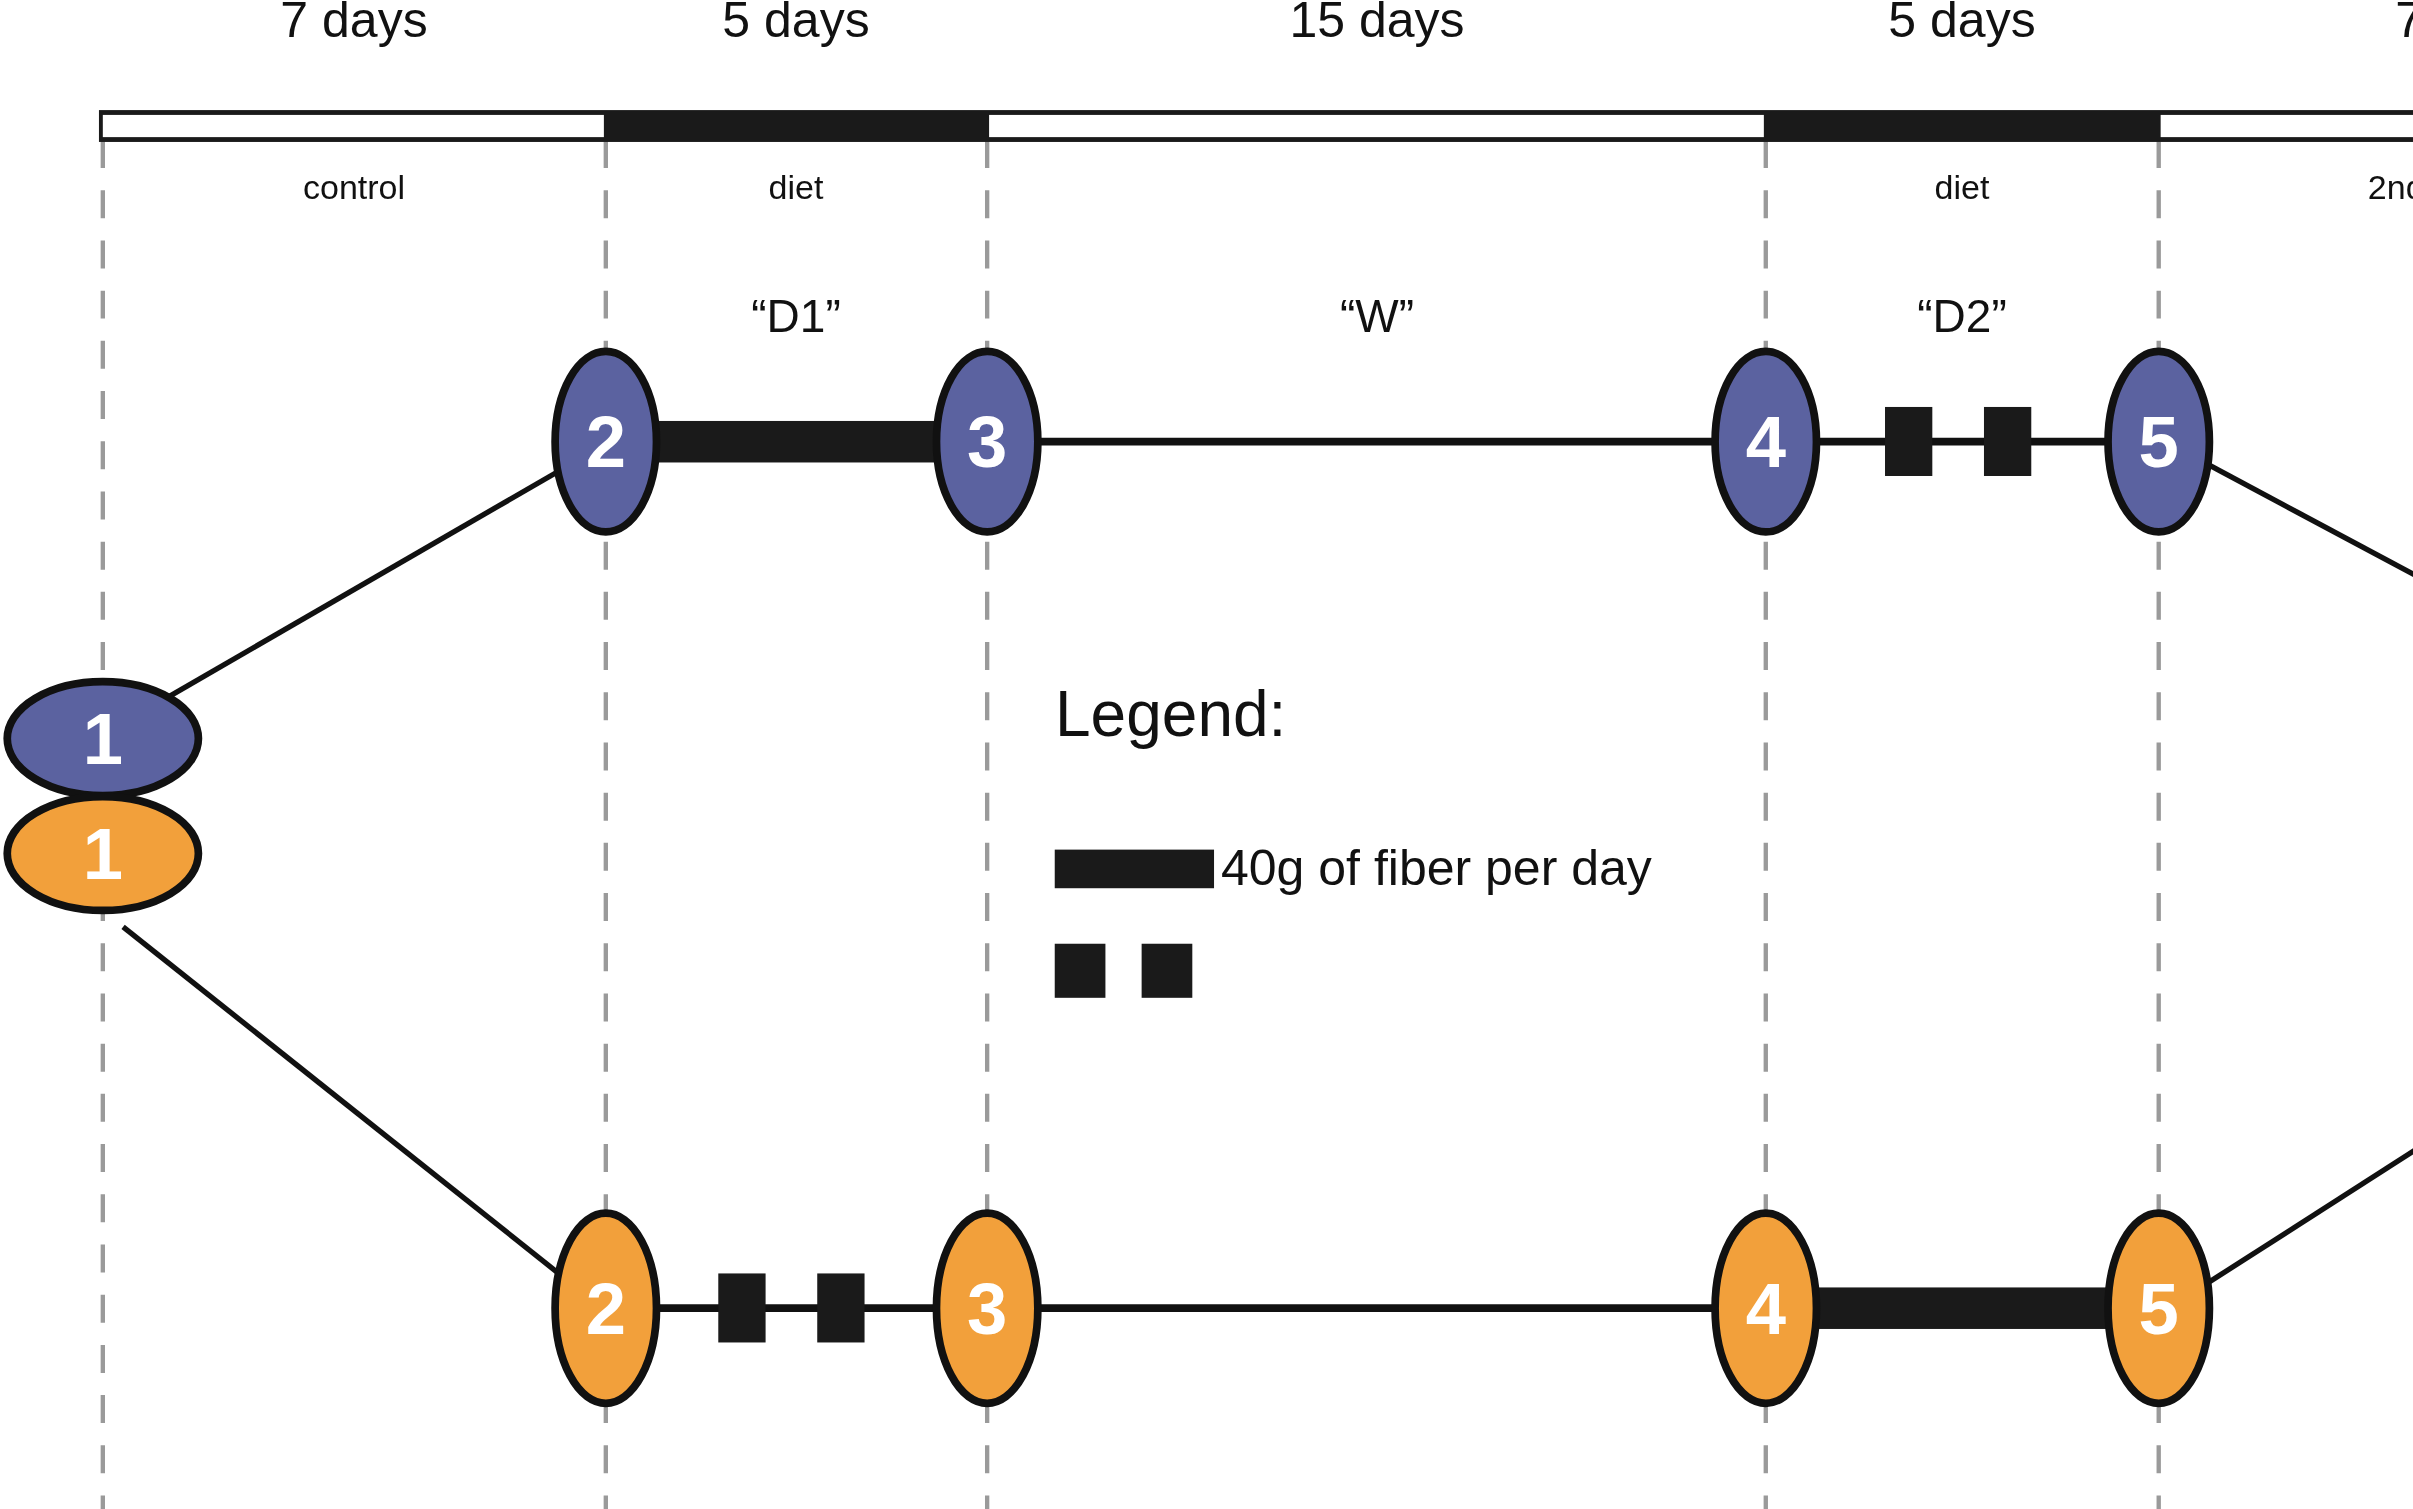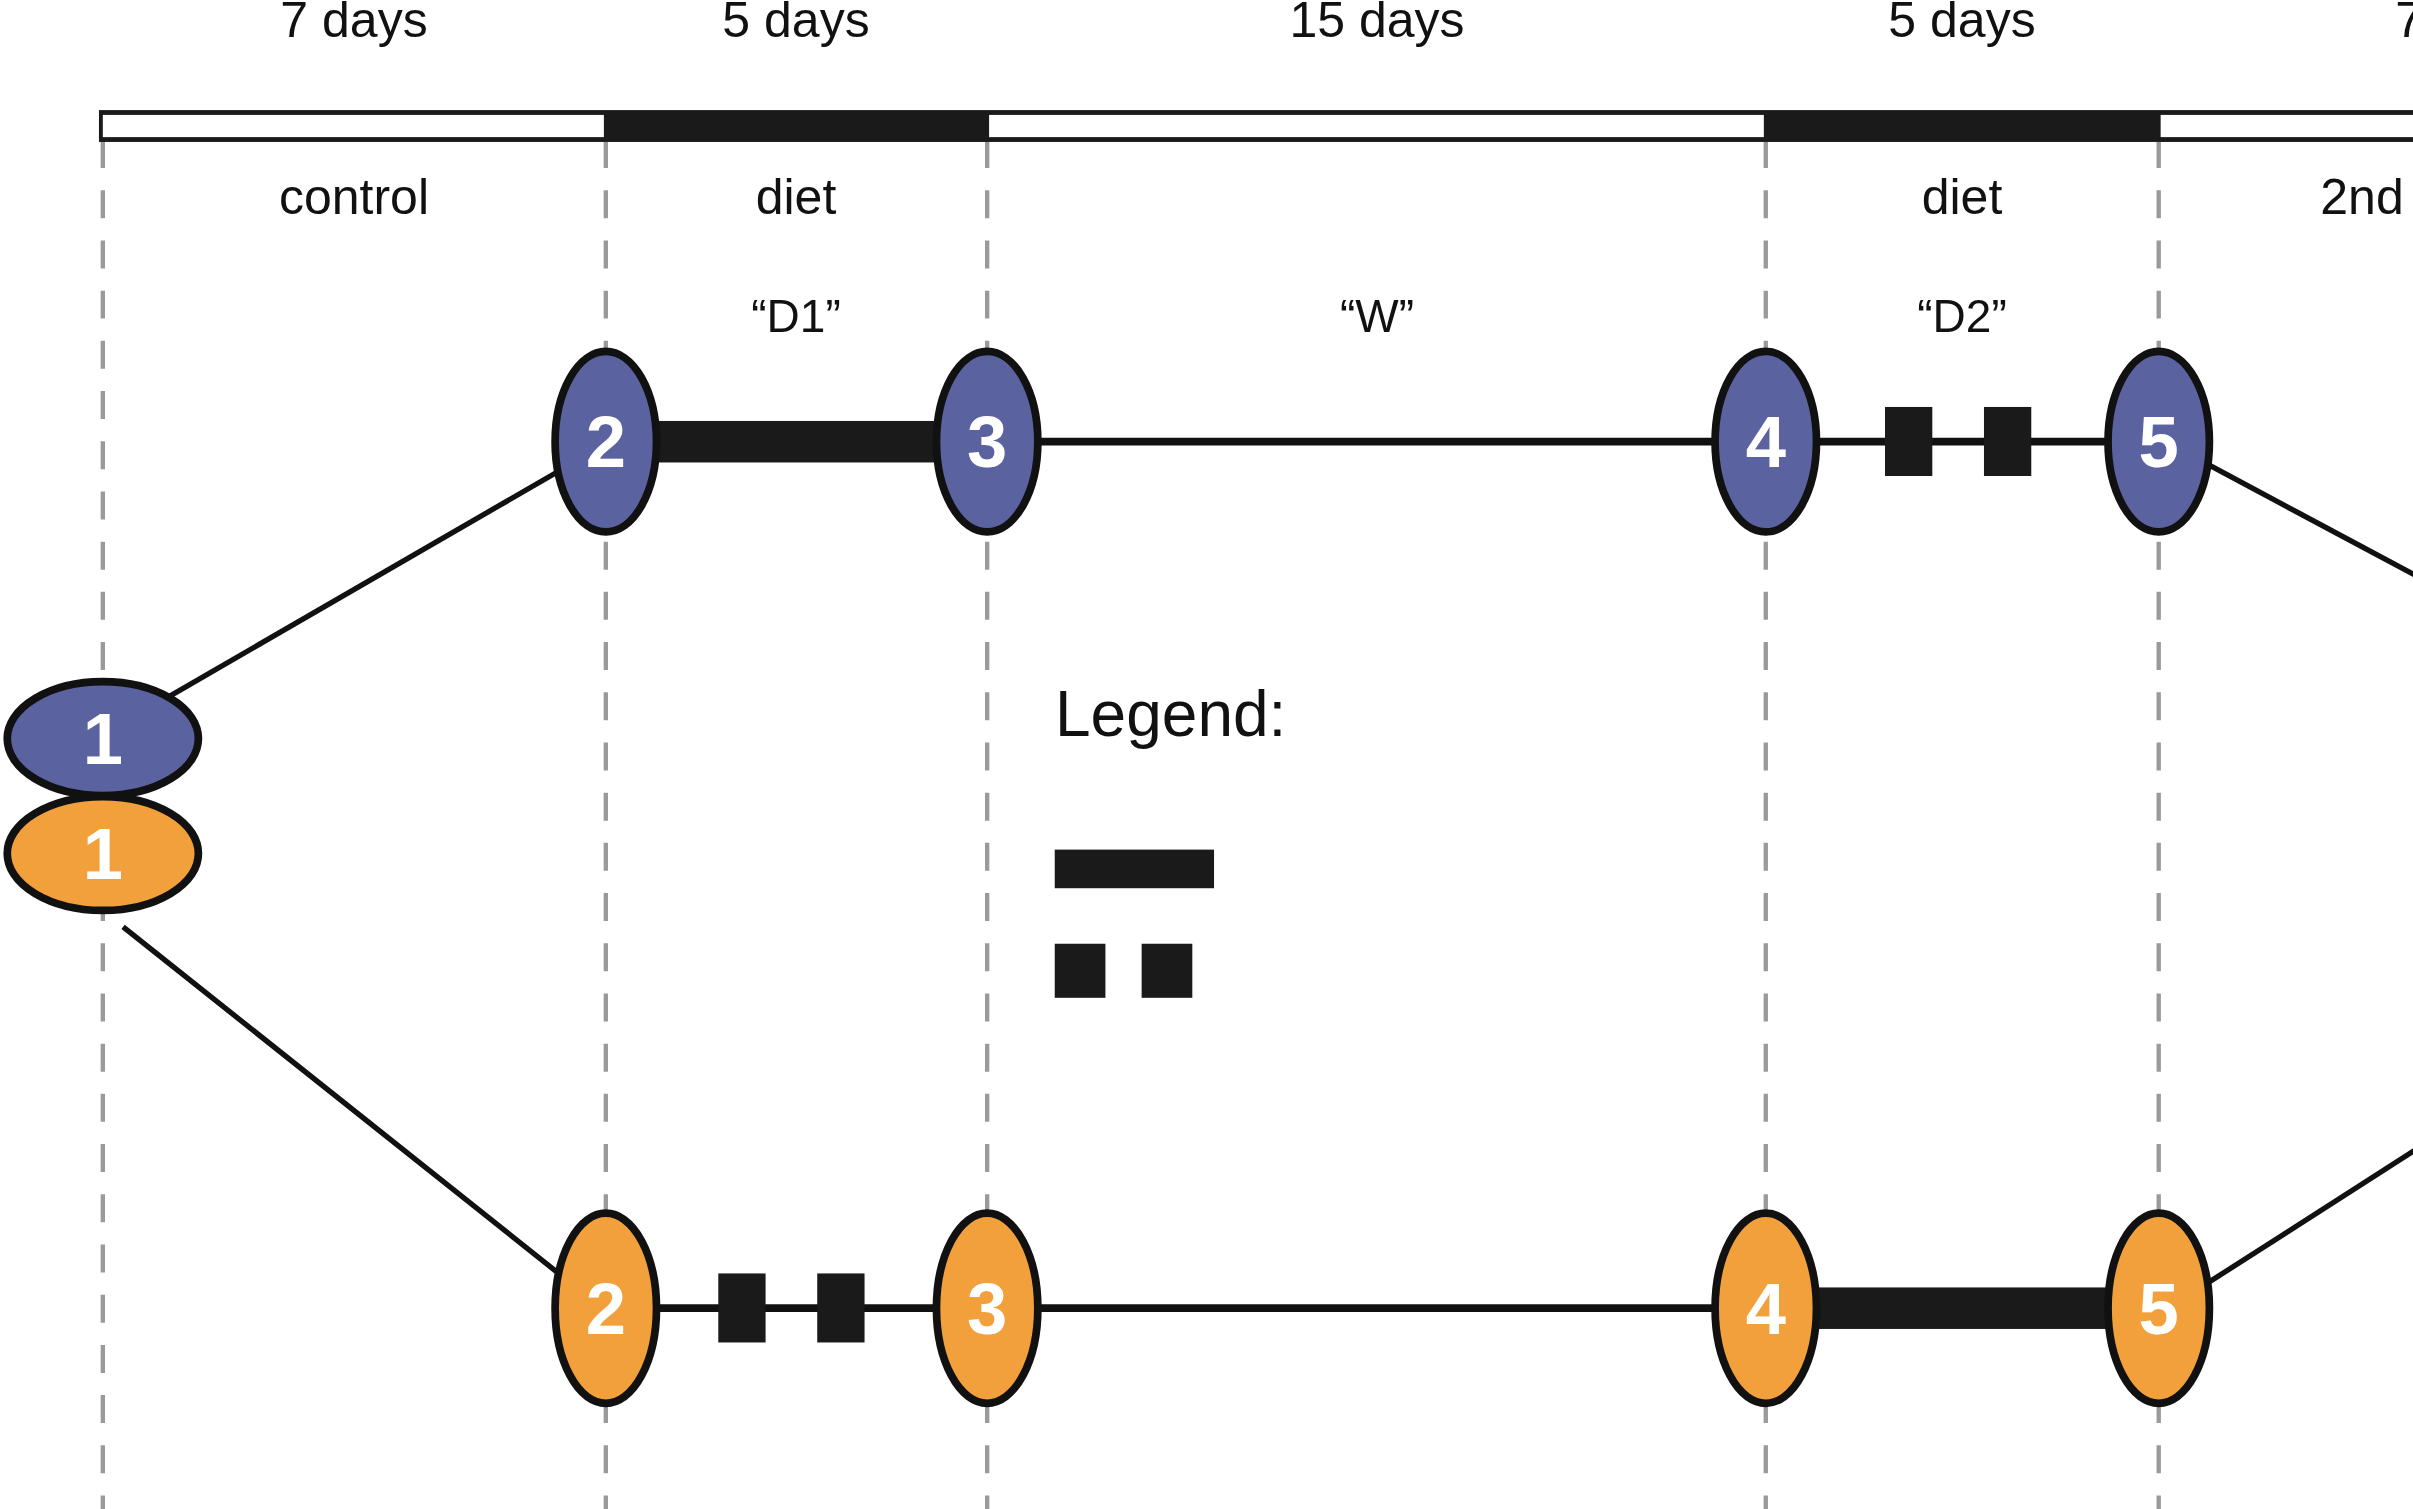--- a/index.html
+++ b/index.html
@@ -1,21 +1,21 @@
 <!DOCTYPE html>
 <html style="font-size:7.7px"><head>
 <meta charset="utf-8">
 <style>
   html,body{margin:0;padding:0;background:#fff;}
   body{font-family:"Liberation Sans", sans-serif;}
   #stage{position:relative;width:2877px;height:1510px;background:#ffffff;overflow:hidden;}
   svg{position:absolute;left:0;top:0;width:2877px;height:1510px;}
   .lbl{position:absolute;white-space:nowrap;color:#111;font-family:"Liberation Sans", sans-serif;}
   .days{font-size:50px;transform:translate(-50%,0);}
-  .phase{font-size:50px;transform:translate(-50%,0);}
+  .phase{font-size:34px;transform:translate(-50%,0);}
   .code{font-size:46px;transform:translate(-50%,0);}
   .legend-title{font-size:64px;}
   .legend-text{font-size:50px;}
   .node-num{font-size:150px;font-weight:bold;fill:#ffffff;}
 </style>
 </head>
 <body>
 
 <div id="stage">
 
@@ -123,15 +123,16 @@
   <div class="lbl phase" style="left:354px;  top:168px;">control</div>
   <div class="lbl phase" style="left:796px; top:168px;">diet</div>
   <div class="lbl phase" style="left:1962px; top:168px;">diet</div>
   <div class="lbl phase" style="left:2469px; top:168px;">2nd wash out</div>
 
   <div class="lbl code" style="left:796px; top:289px;">“D1”</div>
   <div class="lbl code" style="left:1377px; top:289px;">“W”</div>
   <div class="lbl code" style="left:1962px; top:289px;">“D2”</div>
 
   <div class="lbl legend-title" style="left:1055px; top:677px;">Legend:</div>
+  <div class="lbl legend-text" style="left:1221px; top:839px;">40g of fiber per day</div>
 
 </div>
 
 
 </body></html>

